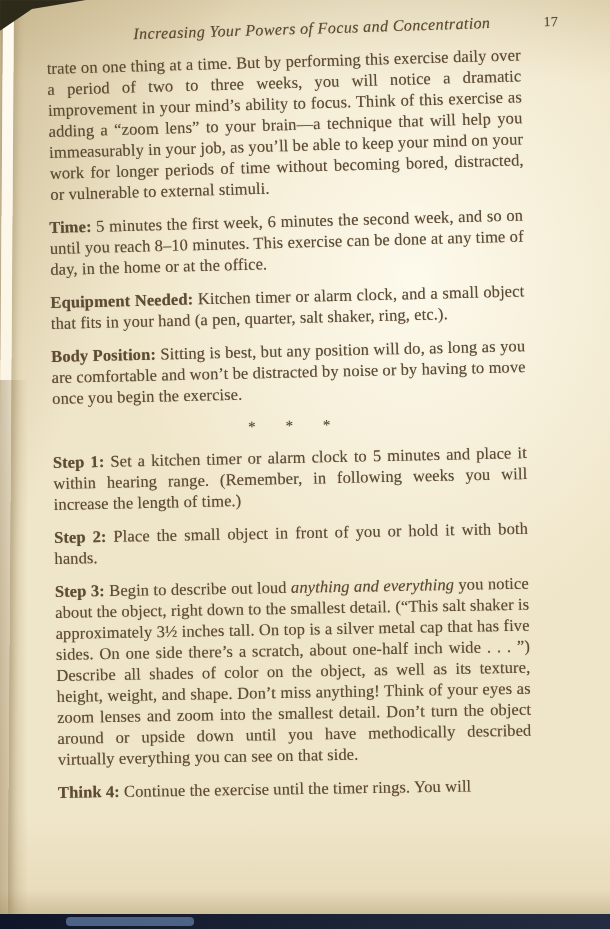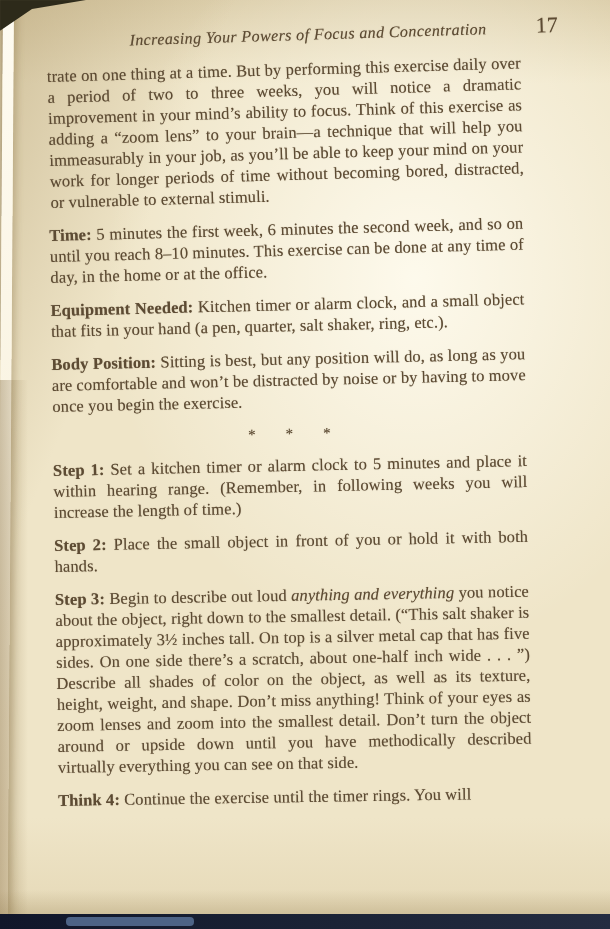--- a/index.html
+++ b/index.html
@@ -53,21 +53,21 @@
     letter-spacing:0.1px;
   }
   .runhead{
     display:flex;align-items:baseline;
     width:512px;padding-left:38px;box-sizing:border-box;
     margin:0 0 12px 0;
     transform:rotate(-0.9deg);transform-origin:0 50%;
     white-space:nowrap;
   }
   .runhead .title{font-style:italic;font-size:16px;flex:1;text-align:center;letter-spacing:0.4px;}
-  .runhead .pnum{font-size:22px;margin-left:4px;}
+  .runhead .pnum{font-size:14px;margin-left:4px;}
   p.para{
     margin:0 0 12px 0;
     text-align:justify;
     font-size:16.5px;line-height:21px;
     transform-origin:0 0;
   }
   p.sep{margin:0 0 10px 0;text-align:center;font-size:15px;line-height:21px;word-spacing:26px;transform-origin:0 0;}
   .lbl{font-weight:bold;}
   .it{font-style:italic;}
   .t-head{transform:rotate(-0.9deg);}

